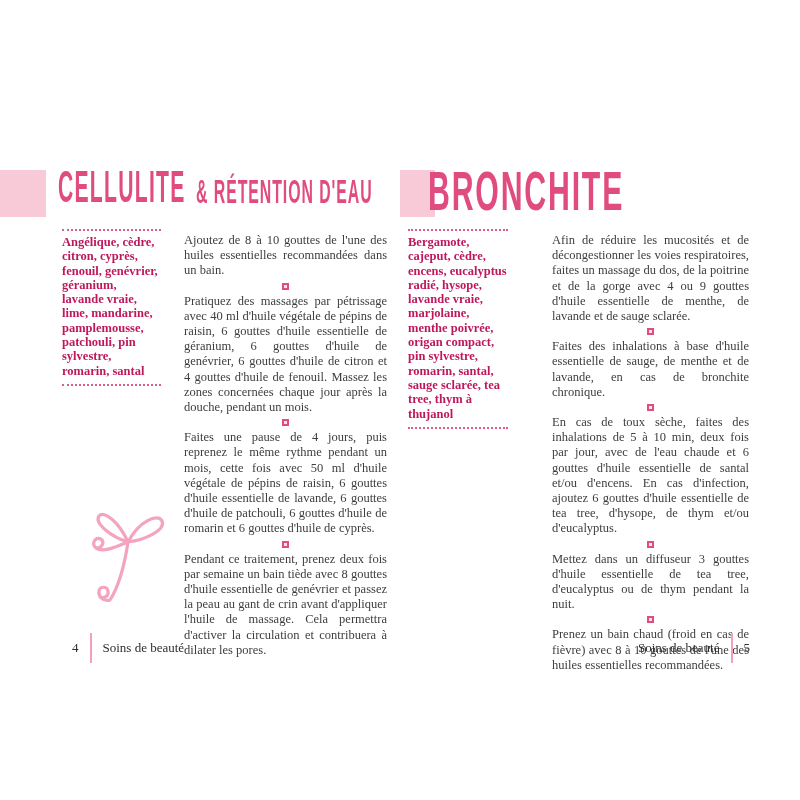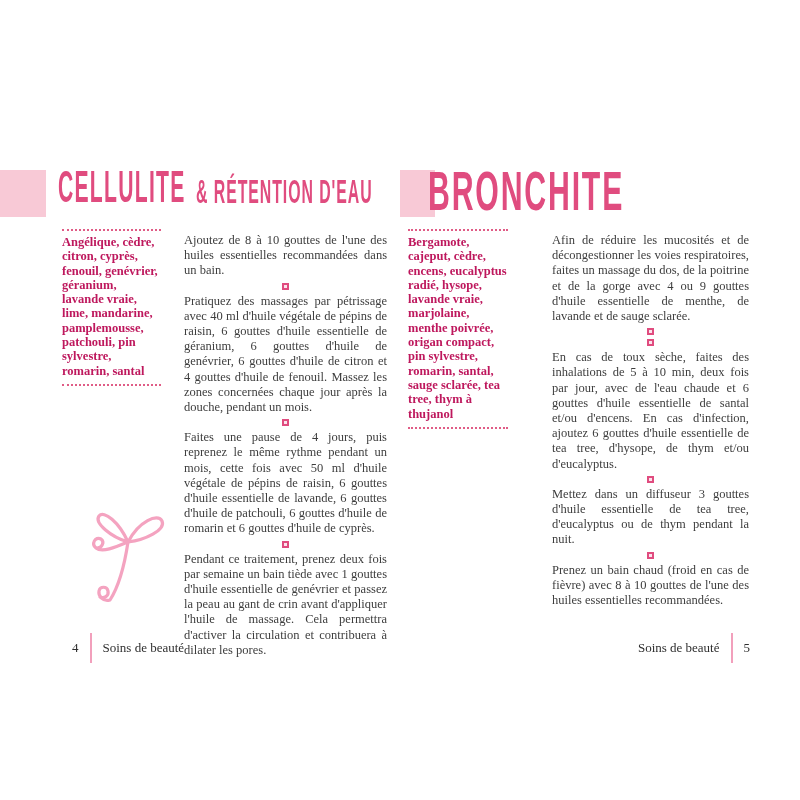--- a/index.html
+++ b/index.html
@@ -60,21 +60,21 @@
 
 <div class="abs oils left">Angélique, cèdre, citron, cyprès, fenouil, genévrier, géranium, lavande vraie, lime, mandarine, pamplemousse, patchouli, pin sylvestre, romarin, santal</div>
 
 <div class="abs bodycol left">
     <p class="para">Ajoutez de 8 à 10 gouttes de l'une des huiles essentielles recommandées dans un bain.</p>
     <div class="psep"></div>
     <p class="para">Pratiquez des massages par pétrissage avec 40 ml d'huile végétale de pépins de raisin, 6 gouttes d'huile essentielle de géranium, 6 gouttes d'huile de genévrier, 6 gouttes d'huile de citron et 4 gouttes d'huile de fenouil. Massez les zones concernées chaque jour après la douche, pendant un mois.</p>
     <div class="psep"></div>
     <p class="para">Faites une pause de 4 jours, puis reprenez le même rythme pendant un mois, cette fois avec 50 ml d'huile végétale de pépins de raisin, 6 gouttes d'huile essentielle de lavande, 6 gouttes d'huile de patchouli, 6 gouttes d'huile de romarin et 6 gouttes d'huile de cyprès.</p>
     <div class="psep"></div>
-    <p class="para">Pendant ce traitement, prenez deux fois par semaine un bain tiède avec 1 gouttes d'huile essentielle de genévrier et passez la peau au gant de crin avant d'appliquer l'huile de massage. Cela permettra d'activer la circulation et contribuera à dilater les pores.</p>
+    <p class="para">Pendant ce traitement, prenez deux fois par semaine un bain tiède avec 8 gouttes d'huile essentielle de genévrier et passez la peau au gant de crin avant d'appliquer l'huile de massage. Cela permettra d'activer la circulation et contribuera à dilater les pores.</p>
   </div>
 
 <div class="abs flourish-wrap">
   <svg width="90" height="102" viewBox="0 0 90 102" fill="none" xmlns="http://www.w3.org/2000/svg">
     <g stroke="#f4a3c0" stroke-width="3.2" stroke-linecap="round" fill="none">
 
       <path d="M17 91 C21 93 26 90 25 85 C24 80 17 80 16 85 C15 90 20 96 27 94 C36 80 42 56 45 36"></path>
 
       <path d="M45 36 C36 16 21 4 16 10 C11 17 28 31 45 36"></path>
 
@@ -92,20 +92,21 @@
 </div>
 
 <div class="abs accent-block right"></div>
 <div class="abs title-piece title-main-right">Bronchite</div>
 
 <div class="abs oils right">Bergamote, cajeput, cèdre, encens, eucalyptus radié, hysope, lavande vraie, marjolaine, menthe poivrée, origan compact, pin sylvestre, romarin, santal, sauge sclarée, tea tree, thym à thujanol</div>
 
 <div class="abs bodycol right">
     <p class="para">Afin de réduire les mucosités et de décongestionner les voies respiratoires, faites un massage du dos, de la poitrine et de la gorge avec 4 ou 9 gouttes d'huile essentielle de menthe, de lavande et de sauge sclarée.</p>
     <div class="psep"></div>
+    <p class="para">Faites des inhalations à base d'huile essentielle de sauge, de menthe et de lavande, en cas de bronchite chronique.</p>
     <div class="psep"></div>
     <p class="para">En cas de toux sèche, faites des inhalations de 5 à 10 min, deux fois par jour, avec de l'eau chaude et 6 gouttes d'huile essentielle de santal et/ou d'encens. En cas d'infection, ajoutez 6 gouttes d'huile essentielle de tea tree, d'hysope, de thym et/ou d'eucalyptus.</p>
     <div class="psep"></div>
     <p class="para">Mettez dans un diffuseur 3 gouttes d'huile essentielle de tea tree, d'eucalyptus ou de thym pendant la nuit.</p>
     <div class="psep"></div>
     <p class="para">Prenez un bain chaud (froid en cas de fièvre) avec 8 à 10 gouttes de l'une des huiles essentielles recommandées.</p>
   </div>
 
 <div class="abs footer right">
   <span>Soins de beauté</span>

